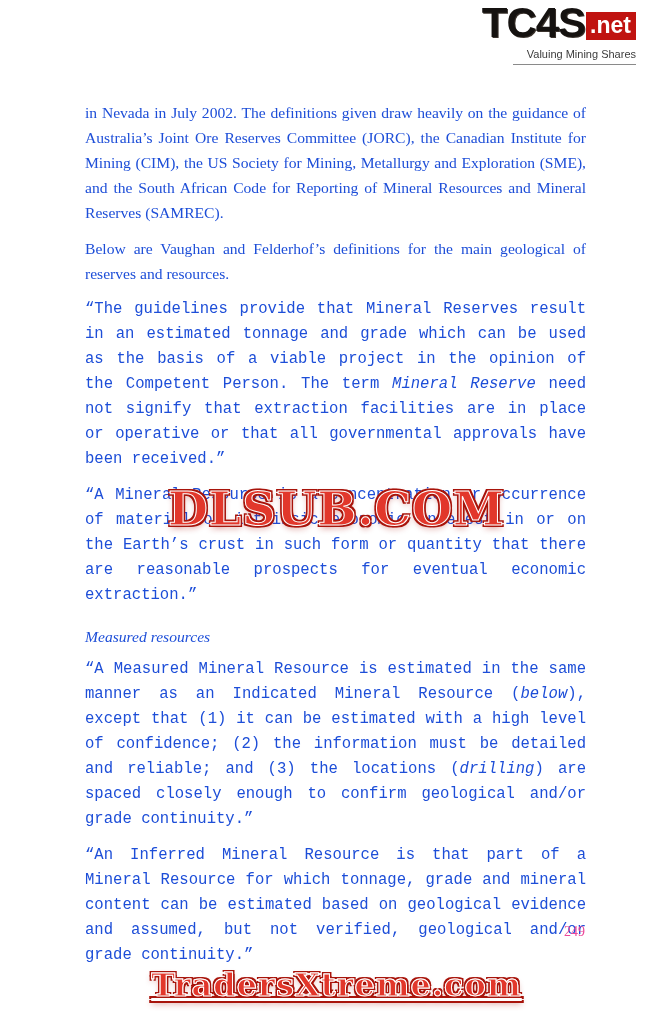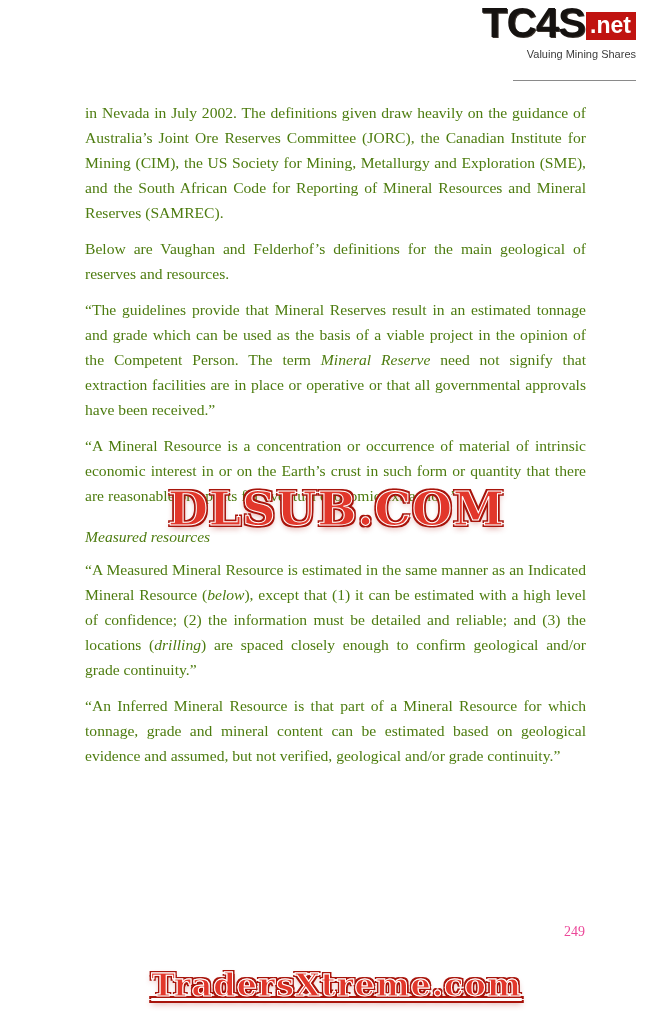--- a/index.html
+++ b/index.html
@@ -27,38 +27,38 @@
     color: #ffffff; background: #c01310;
     padding: 2px 5px 3px 4px;
     vertical-align: 4px;
     margin-left: 1px;
   }
   .tagline {
     display: inline-block;
     margin-top: 4px;
     font-family: "Liberation Sans", sans-serif;
     font-size: 11px; color: #3c3c3c;
-    padding-bottom: 20px; padding-left: 14px;
+    padding-bottom: 4px; padding-left: 14px;
     border-bottom: 1px solid #8a8a8a;
   }
 
   
   .content {
     position: absolute; left: 85px; top: 100px; width: 501px;
-    font-size: 15.6px; line-height: 25px; color: #4d7c0f;
+    font-size: 15.6px; line-height: 25px; color: #1d4ed8;
     text-align: justify;
   }
   .content p { margin: 0 0 11px 0; }
   .sec {
     font-weight: normal; font-style: italic;
     font-size: 15.6px; line-height: 25px;
     margin: 16px 0 8px 0; text-align: left;
   }
   .sec-first { margin-top: 48px; }
-  .quote { margin-left: 14px; }
+  .quote { margin-left: 14px; font-family: Liberation Mono, monospace; }
   .quote em { font-style: italic; }
 
   
   .wm {
     position: absolute; left: 0; right: 0; text-align: center;
     font-family: "DejaVu Serif", serif; font-weight: bold;
     color: #e2372b;
     -webkit-text-stroke: 1px #ffffff;
     text-shadow:
       -2px -2px 0 #a8140b, 2px -2px 0 #a8140b,

